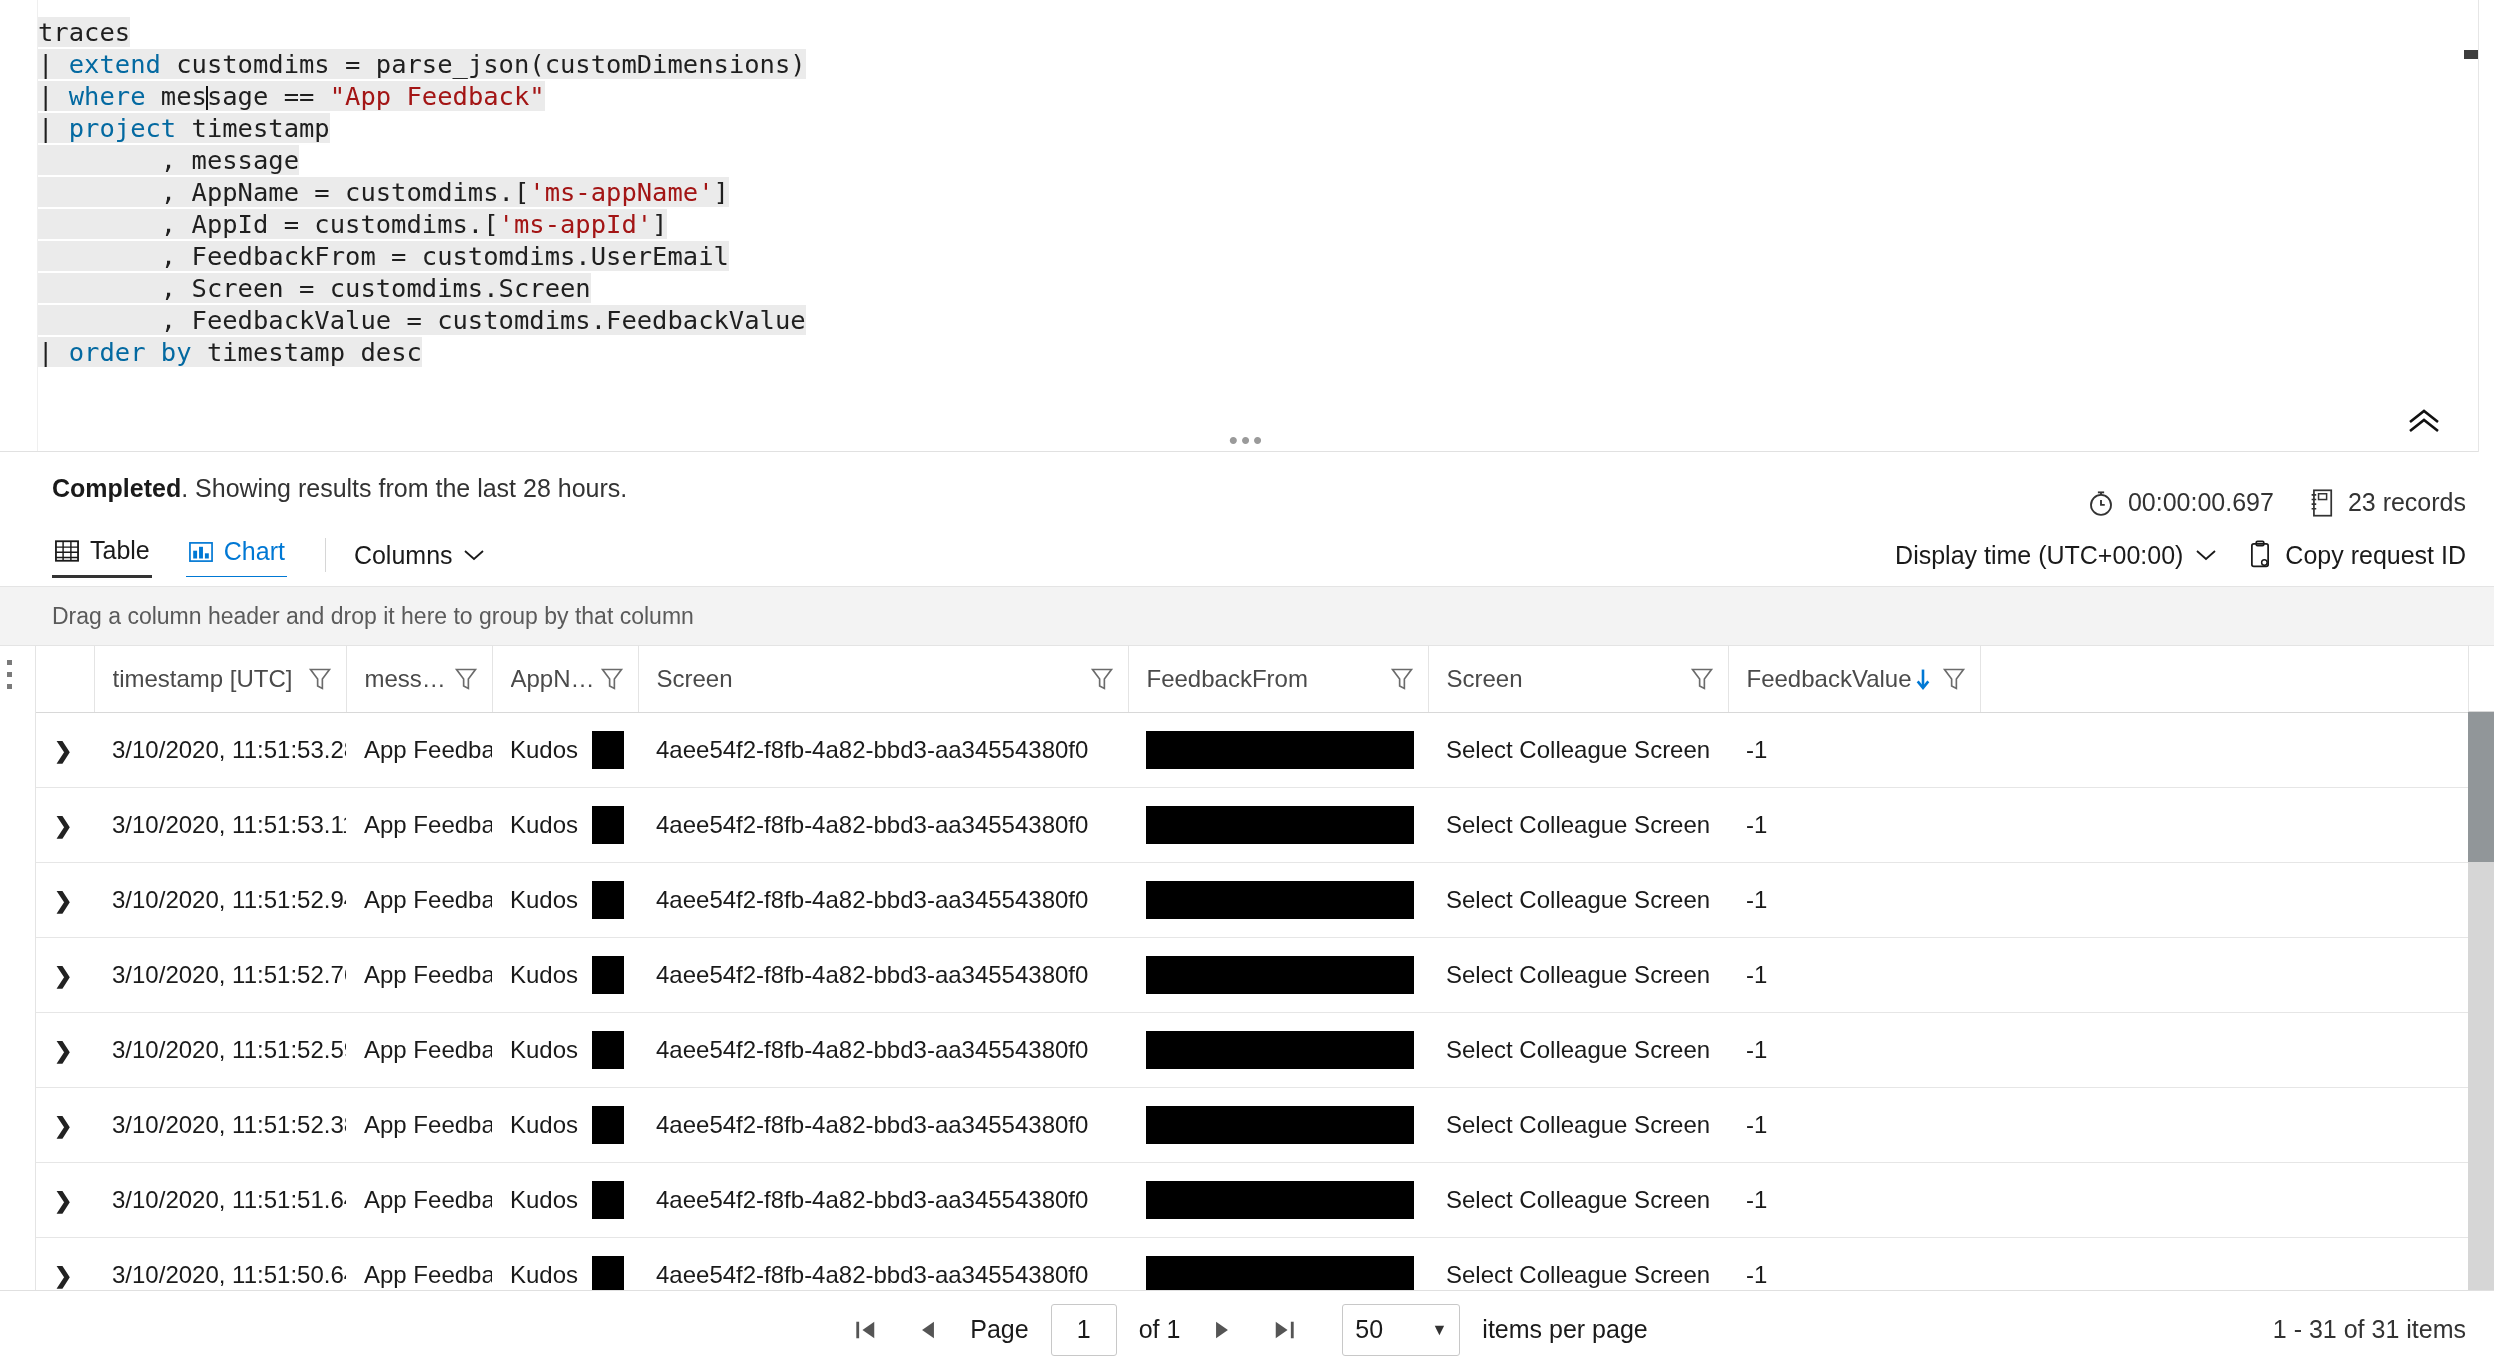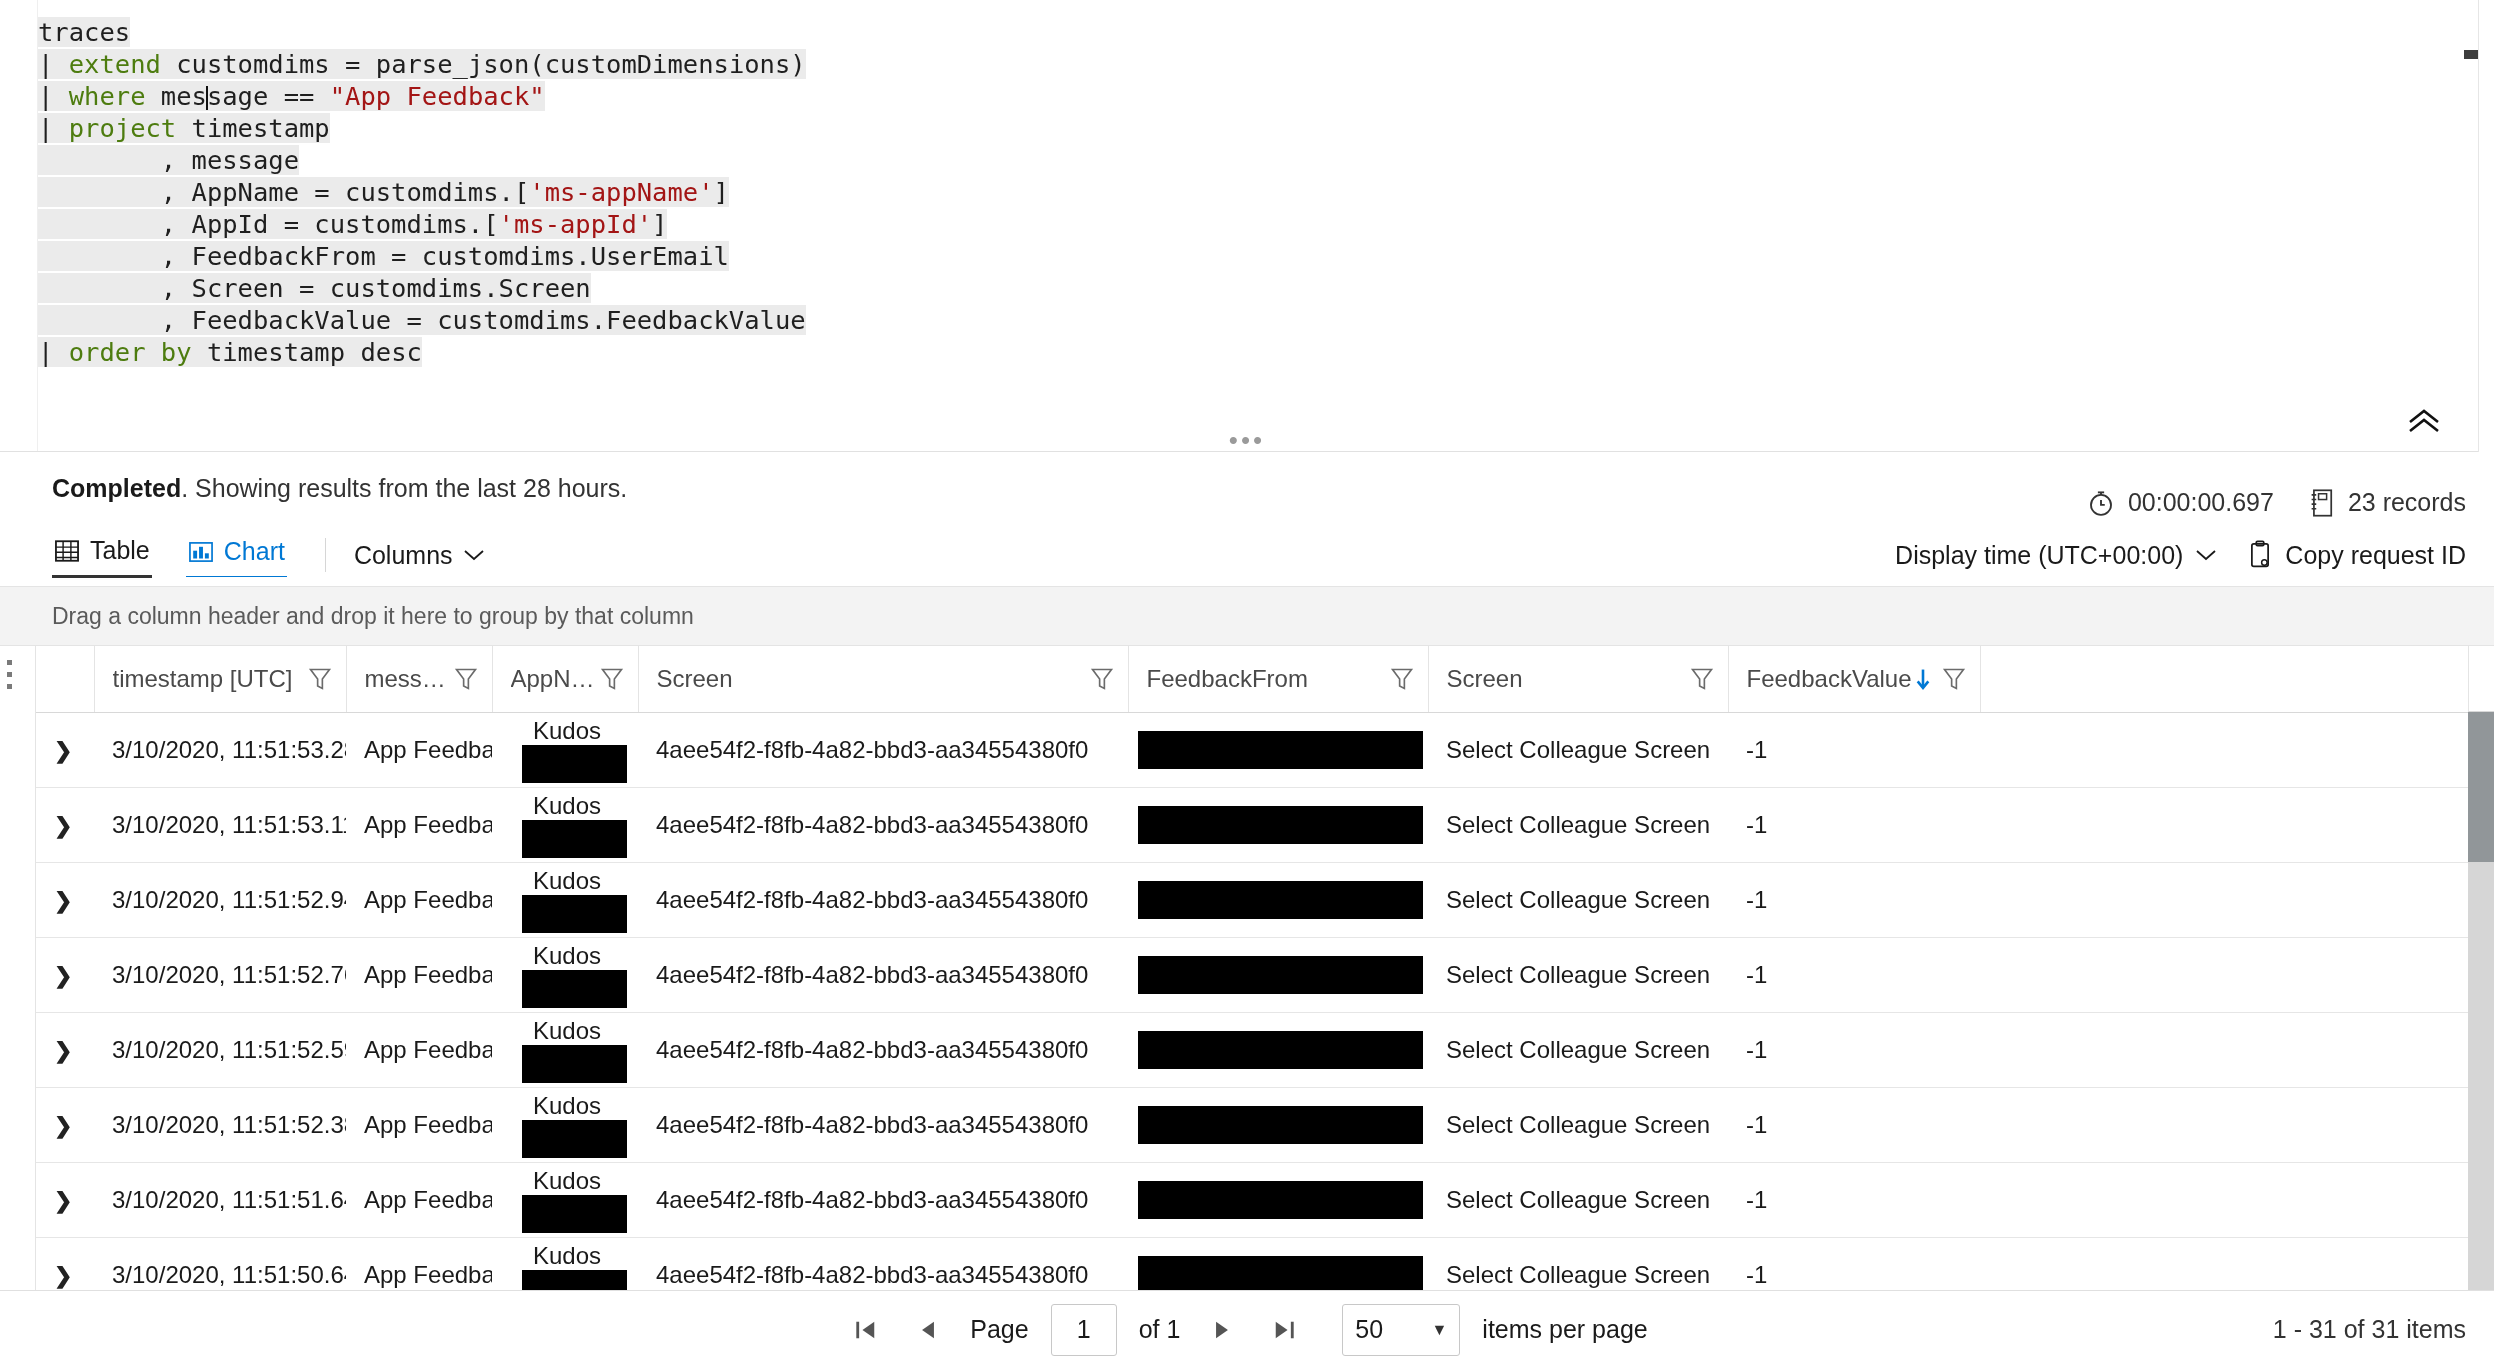--- a/index.html
+++ b/index.html
@@ -42,21 +42,21 @@
   .code {
     font-family: "DejaVu Sans Mono", "Liberation Mono", monospace;
     font-size: 25.5px;
     line-height: 32px;
     color: #1f1f1f;
     white-space: pre;
     letter-spacing: 0px;
   }
   .code .line { display: block; height: 32px; }
   .code .hl { background: #ebebeb; }
-  .kw { color: #4d7c0f; }
+  .kw { color: #0369a1; }
   .str { color: #a31515; }
   .plain { color: #1f1f1f; }
   .caret {
     display: inline-block;
     width: 0; border-left: 2px solid #111;
     height: 24px; vertical-align: -5px;
     margin: 0 -1px;
   }
   
   .editor-vscroll {
@@ -221,21 +221,21 @@
     overflow: hidden;
     vertical-align: middle;
   }
   td.c-expand { padding-left: 26px; padding-right: 0; }
   .chev {
     display: inline-block;
     font-size: 22px;
     color: #222;
     font-weight: 700;
   }
-  .cell-flex { display: flex; align-items: center; flex-direction: column; }
+  .cell-flex { display: flex; align-items: center; }
   .redact {
     display: inline-block;
     background: #000;
     height: 38px;
     vertical-align: middle;
   }
   .redact.kudos { width: 105px; margin-left: 14px; }
   .redact.email { width: 285px; }
 
   

